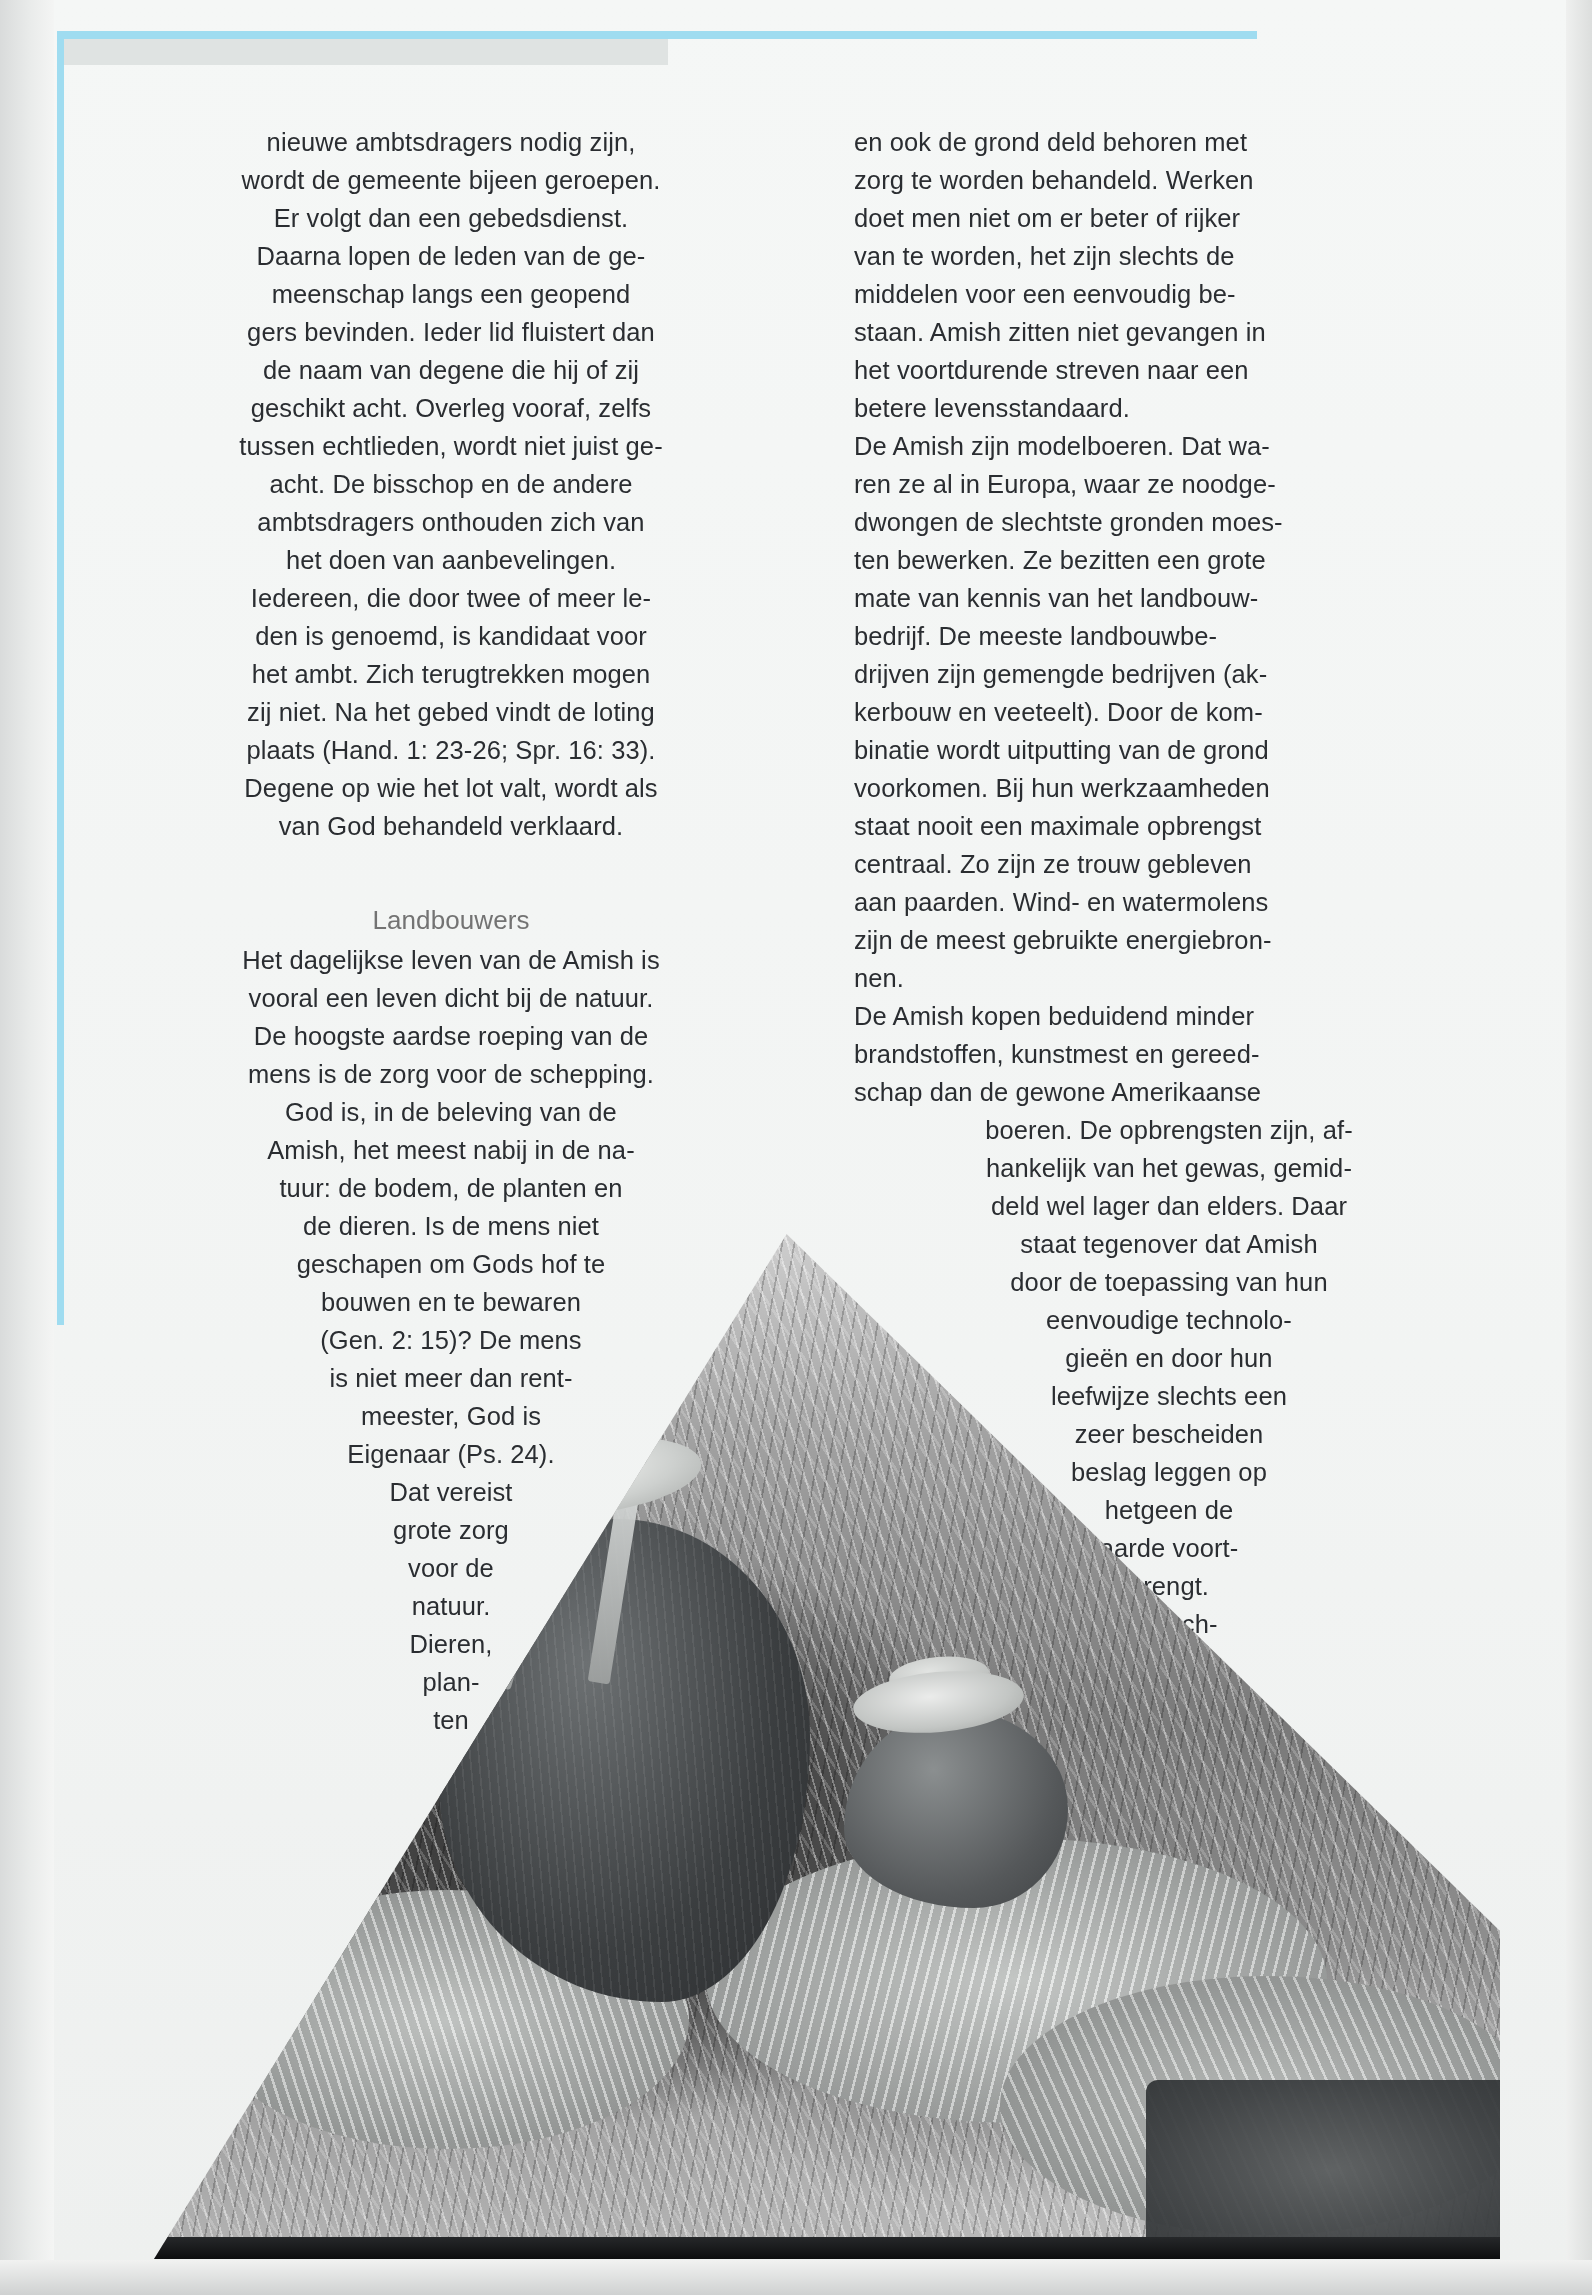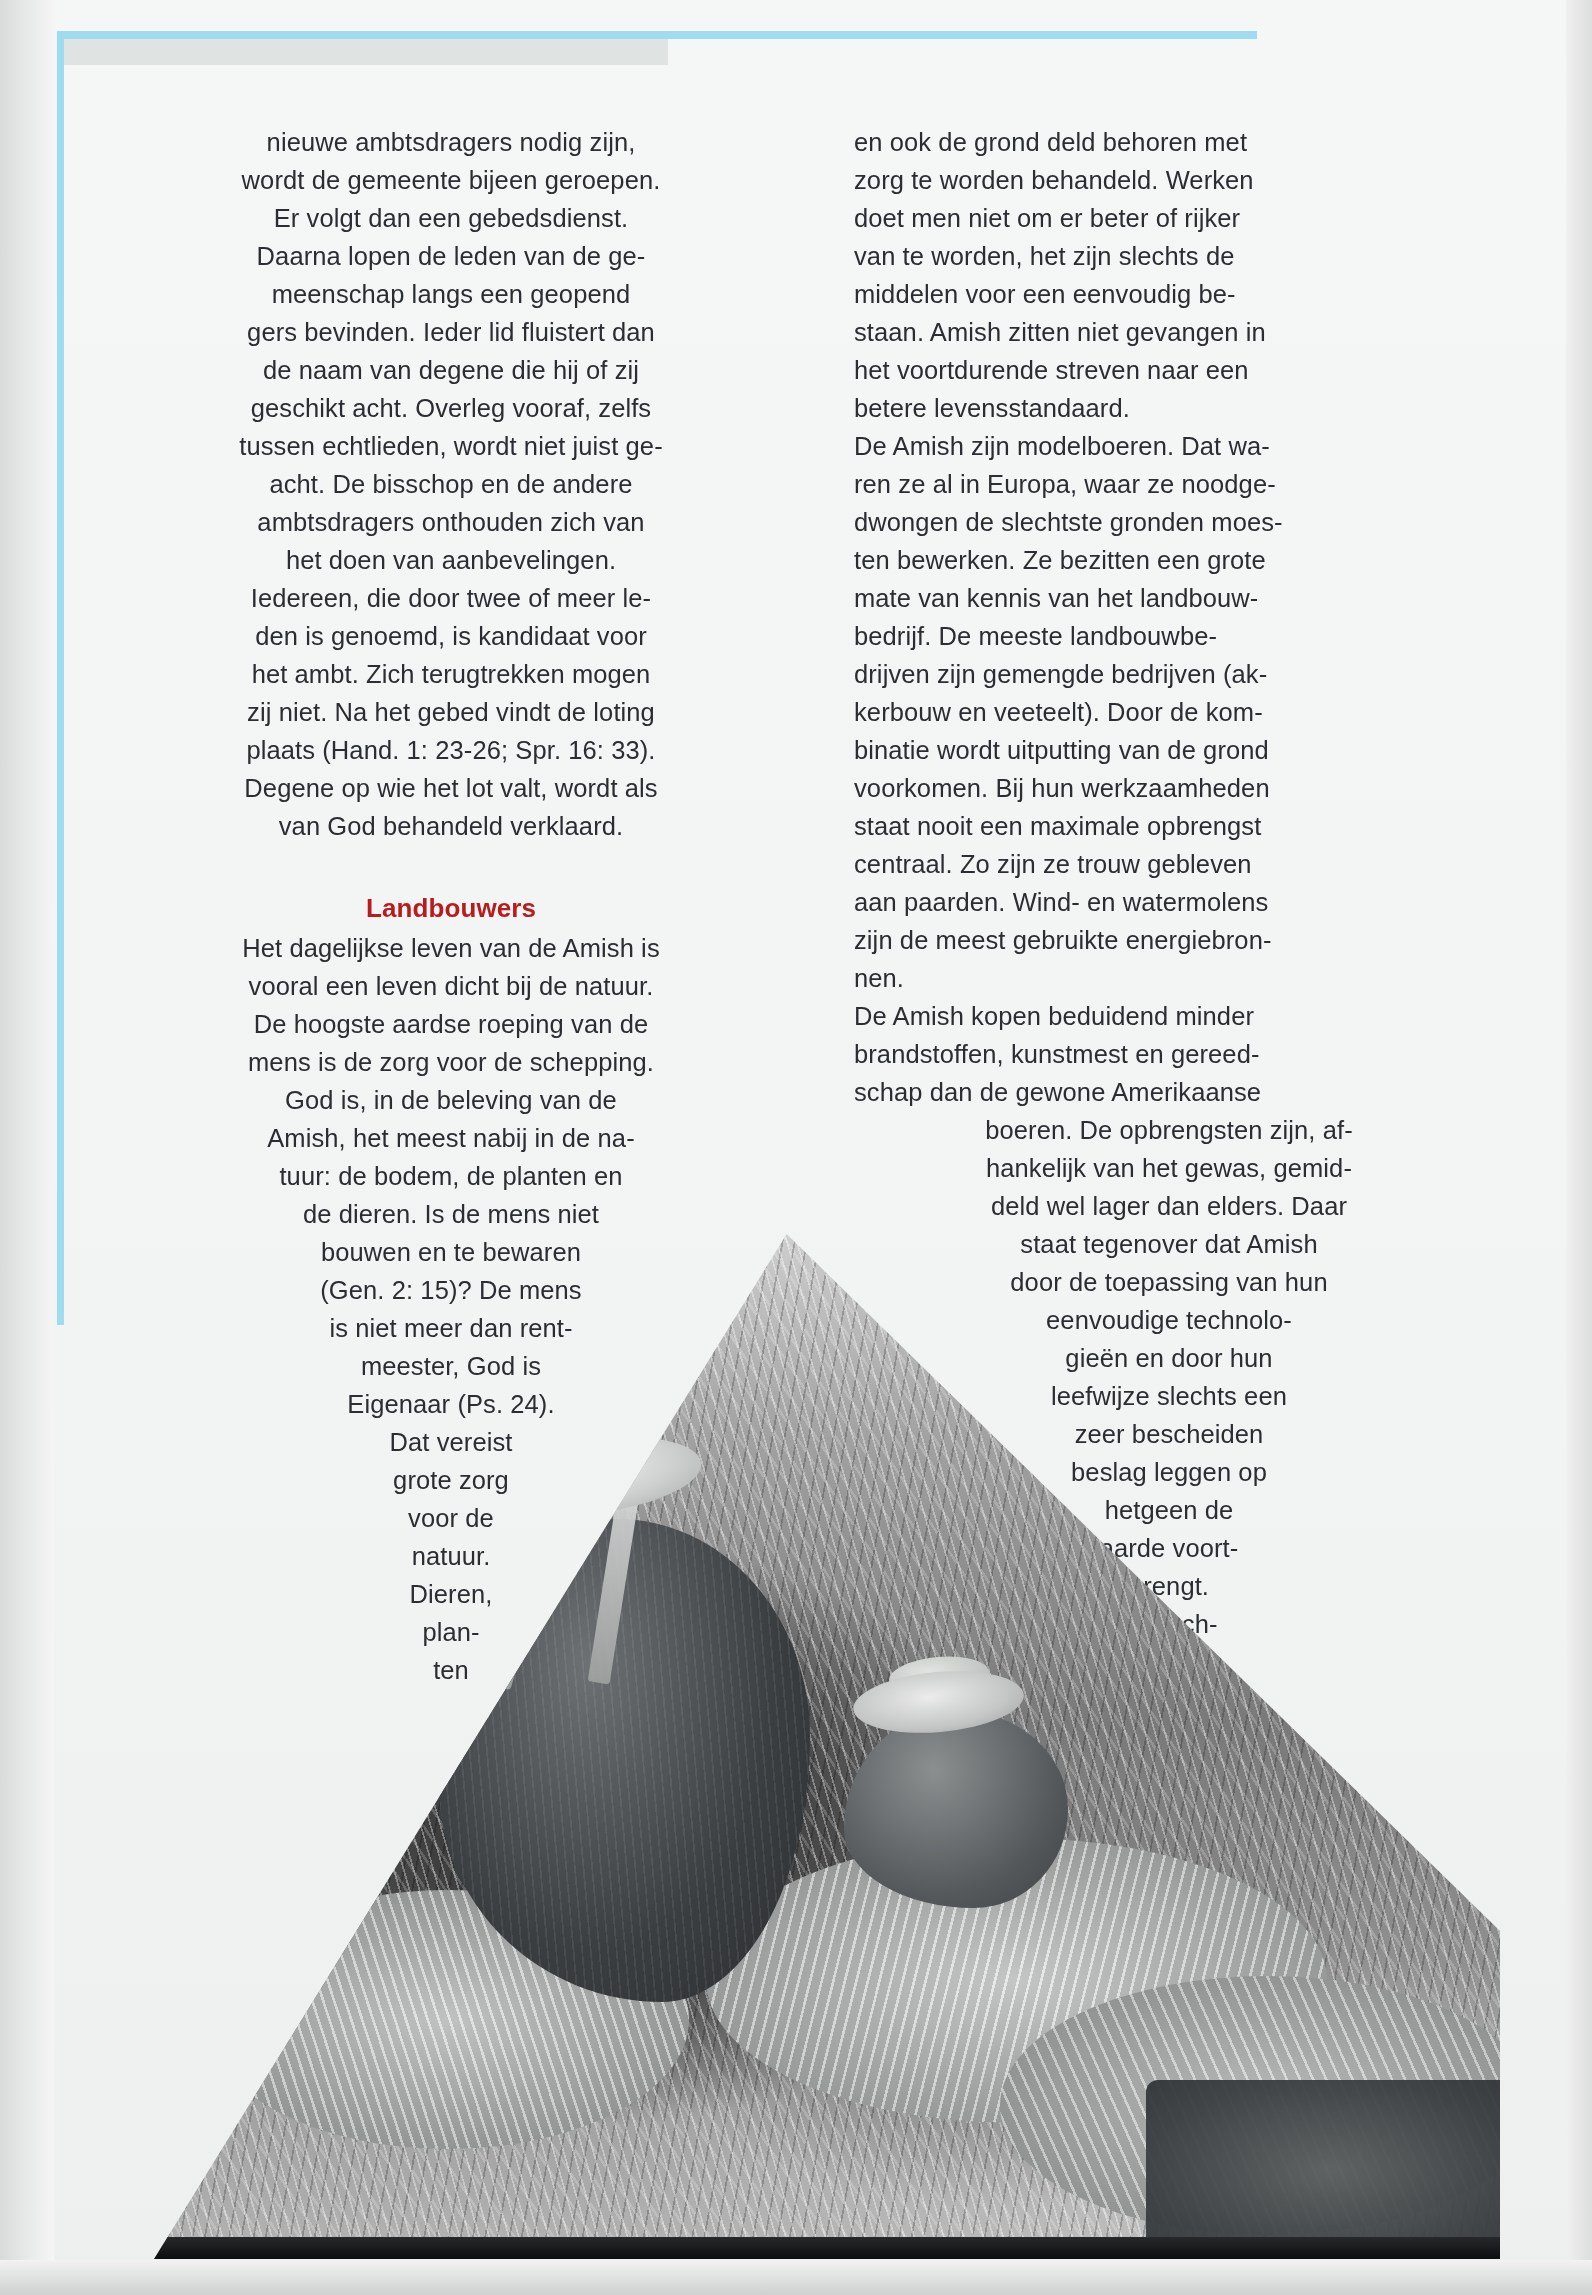--- a/index.html
+++ b/index.html
@@ -74,27 +74,26 @@
   }
   .col-left  { left: 136px; top: 123px; width: 630px; text-align: center; }
   .col-right { left: 854px; top: 123px; width: 630px; }
 
   .col p { margin: 0; }
   .para-line { display: block; white-space: pre; }
   .ra .para-line { text-align: center; }
 
   .section-head {
     display: block;
-    color: #b91c1c;
+    color: #737373;
     font-size: 26px;
     line-height: 38px;
-    margin-top: 44px;
+    margin-top: 56px;
     margin-bottom: 1.7px;
     white-space: pre;
-    font-weight: bold;
   }
 
   
   .photo-wrap {
     position: absolute;
     left: 154px;
     top: 1234px;
     width: 1346px;
     height: 1025px;
     overflow: hidden;
@@ -261,20 +260,21 @@
 
     <p>
       <span class="para-line">Het dagelijkse leven van de Amish is</span>
       <span class="para-line">vooral een leven dicht bij de natuur.</span>
       <span class="para-line">De hoogste aardse roeping van de</span>
       <span class="para-line">mens is de zorg voor de schepping.</span>
       <span class="para-line">God is, in de beleving van de</span>
       <span class="para-line">Amish, het meest nabij in de na-</span>
       <span class="para-line">tuur: de bodem, de planten en</span>
       <span class="para-line">de dieren. Is de mens niet</span>
+      <span class="para-line">geschapen om Gods hof te</span>
       <span class="para-line">bouwen en te bewaren</span>
       <span class="para-line">(Gen. 2: 15)? De mens</span>
       <span class="para-line">is niet meer dan rent-</span>
       <span class="para-line">meester, God is</span>
       <span class="para-line">Eigenaar (Ps. 24).</span>
       <span class="para-line">Dat vereist</span>
       <span class="para-line">grote zorg</span>
       <span class="para-line">voor de</span>
       <span class="para-line">natuur.</span>
       <span class="para-line">Dieren,</span>

